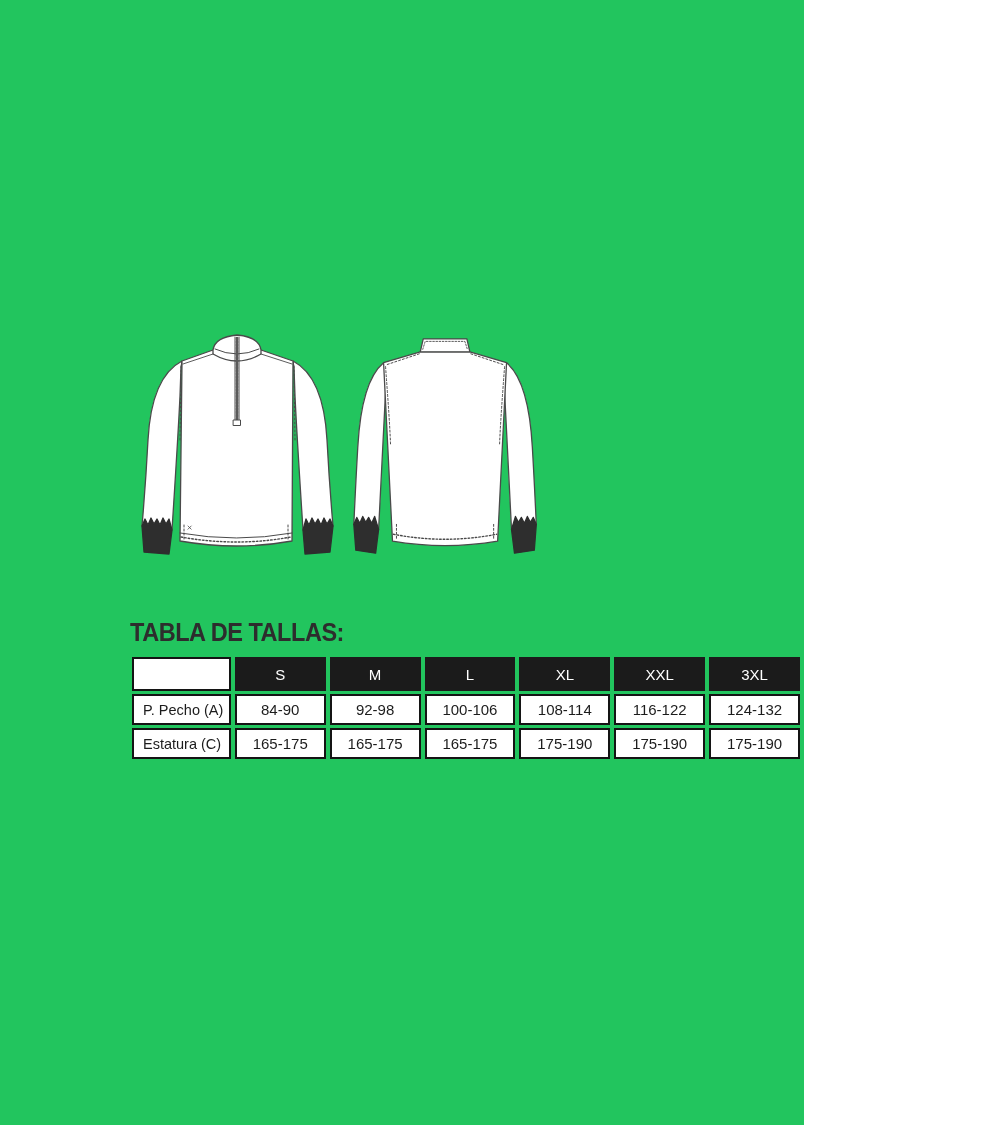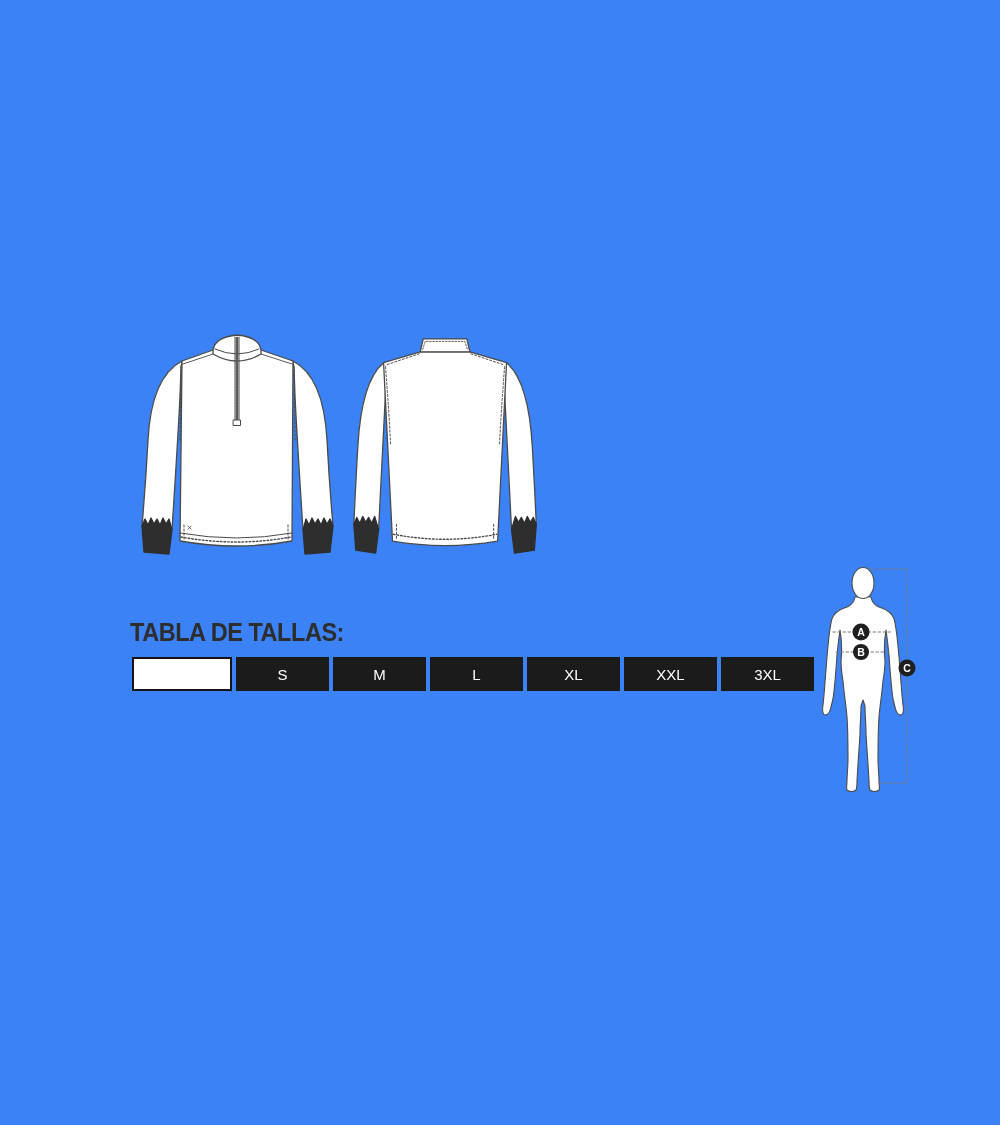--- a/index.html
+++ b/index.html
@@ -1,17 +1,17 @@
 <!DOCTYPE html>
 <html><head>
 <meta charset="utf-8">
 <style>
   html,body{margin:0;padding:0;background:#ffffff;}
   body{font-family:"Liberation Sans", sans-serif;}
-  #page{position:relative;width:1000px;height:1125px;background:#3b82f6;overflow:hidden;}
+  #page{position:relative;width:804px;height:1125px;background:#22c55e;overflow:hidden;}
 
   
   .drawing{position:absolute;}
   #front-shirt{left:135px;top:328px;width:200px;height:240px;}
   #back-shirt{left:352px;top:330px;width:200px;height:238px;}
   #figure{left:821px;top:553px;width:104px;height:245px;}
 
   
   #chart-title{
     position:absolute;left:130px;top:618px;
@@ -110,20 +110,38 @@
     <tbody>
         <tr>
       <th class="corner"></th>
       <th class="size-head">S</th>
       <th class="size-head">M</th>
       <th class="size-head">L</th>
       <th class="size-head">XL</th>
       <th class="size-head">XXL</th>
       <th class="size-head">3XL</th>
     </tr>
+    <tr>
+      <td class="row-label">P. Pecho (A)</td>
+      <td>84-90</td>
+      <td>92-98</td>
+      <td>100-106</td>
+      <td>108-114</td>
+      <td>116-122</td>
+      <td>124-132</td>
+    </tr>
+    <tr>
+      <td class="row-label">Estatura (C)</td>
+      <td>165-175</td>
+      <td>165-175</td>
+      <td>165-175</td>
+      <td>175-190</td>
+      <td>175-190</td>
+      <td>175-190</td>
+    </tr>
   </tbody>
     </table>
 
   <svg id="figure" class="drawing" viewBox="0 0 104 245" xmlns="http://www.w3.org/2000/svg">
     <g fill="none" stroke="#4a4a4a" stroke-width="1.1" stroke-linejoin="round" stroke-linecap="round">
 
       <path fill="#ffffff" d="
         M34,44 C33,49 31,52 26,54 C16,57 11,62 10,70 C8,80 7,92 6,104
         C5,117 4,130 3,142 L2,152 C1,158 2,162 4,162 C7,162 9,159 10,154
         L12,146 C14,132 15,117 16,102 C17,92 18,84 19,77

